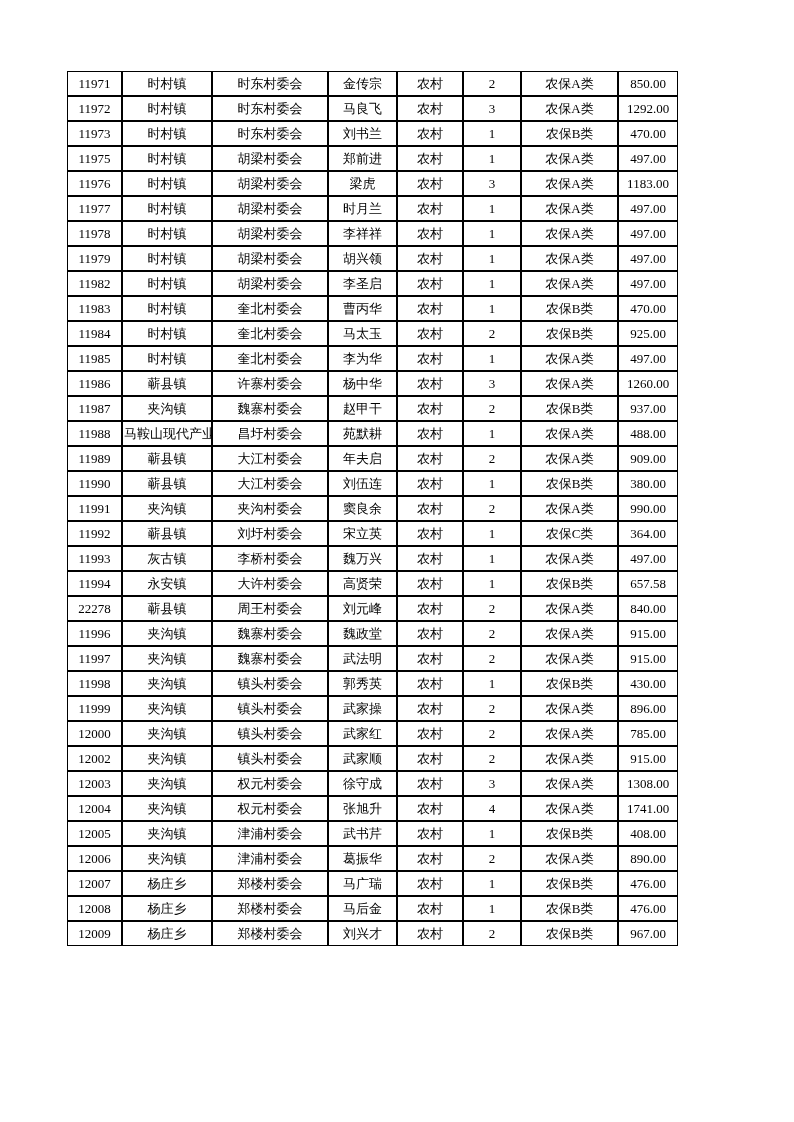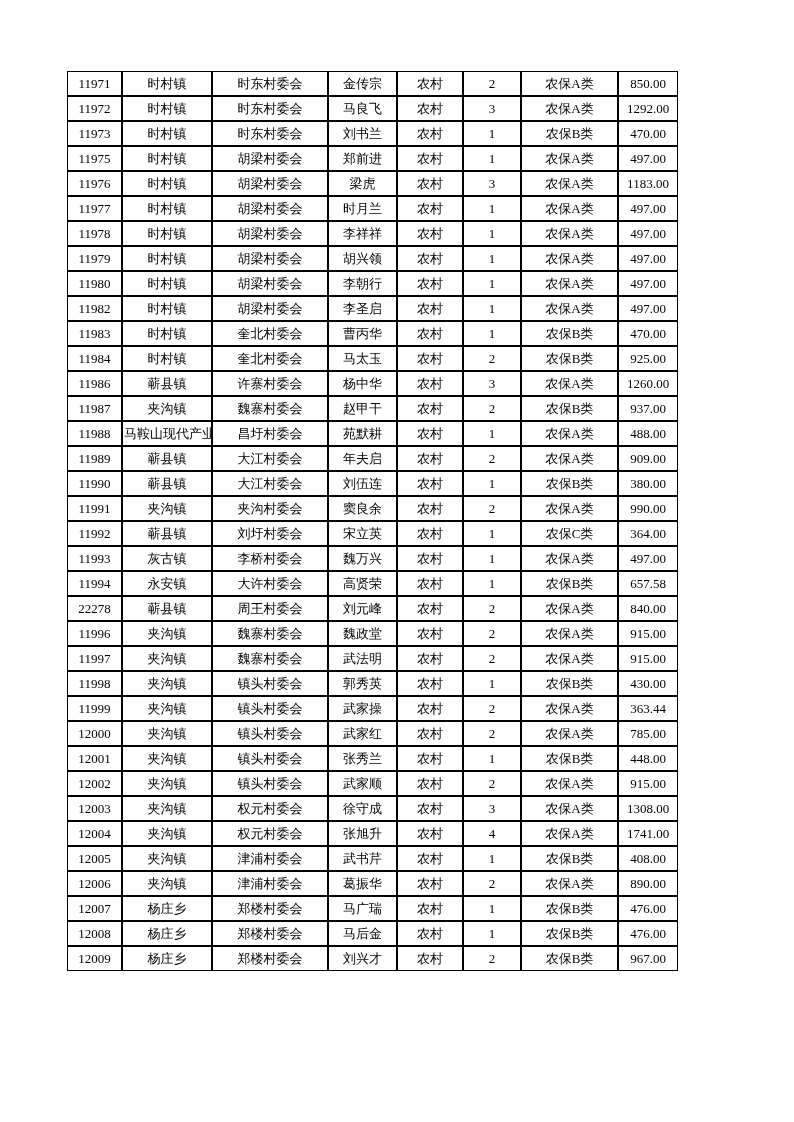--- a/index.html
+++ b/index.html
@@ -135,30 +135,20 @@
           <td>11979</td>
           <td>时村镇</td>
           <td>胡梁村委会</td>
           <td>胡兴领</td>
           <td>农村</td>
           <td>1</td>
           <td>农保A类</td>
           <td>497.00</td>
         </tr>
         <tr>
-          <td>11980</td>
-          <td>时村镇</td>
-          <td>胡梁村委会</td>
-          <td>李朝行</td>
-          <td>农村</td>
-          <td>1</td>
-          <td>农保A类</td>
-          <td>497.00</td>
-        </tr>
-        <tr>
           <td>11982</td>
           <td>时村镇</td>
           <td>胡梁村委会</td>
           <td>李圣启</td>
           <td>农村</td>
           <td>1</td>
           <td>农保A类</td>
           <td>497.00</td>
         </tr>
         <tr>
@@ -173,20 +163,30 @@
         </tr>
         <tr>
           <td>11984</td>
           <td>时村镇</td>
           <td>奎北村委会</td>
           <td>马太玉</td>
           <td>农村</td>
           <td>2</td>
           <td>农保B类</td>
           <td>925.00</td>
+        </tr>
+        <tr>
+          <td>11985</td>
+          <td>时村镇</td>
+          <td>奎北村委会</td>
+          <td>李为华</td>
+          <td>农村</td>
+          <td>1</td>
+          <td>农保A类</td>
+          <td>497.00</td>
         </tr>
         <tr>
           <td>11986</td>
           <td>蕲县镇</td>
           <td>许寨村委会</td>
           <td>杨中华</td>
           <td>农村</td>
           <td>3</td>
           <td>农保A类</td>
           <td>1260.00</td>
@@ -312,41 +312,31 @@
           <td>430.00</td>
         </tr>
         <tr>
           <td>11999</td>
           <td>夹沟镇</td>
           <td>镇头村委会</td>
           <td>武家操</td>
           <td>农村</td>
           <td>2</td>
           <td>农保A类</td>
-          <td>363.44</td>
+          <td>896.00</td>
         </tr>
         <tr>
           <td>12000</td>
           <td>夹沟镇</td>
           <td>镇头村委会</td>
           <td>武家红</td>
           <td>农村</td>
           <td>2</td>
           <td>农保A类</td>
           <td>785.00</td>
-        </tr>
-        <tr>
-          <td>12001</td>
-          <td>夹沟镇</td>
-          <td>镇头村委会</td>
-          <td>张秀兰</td>
-          <td>农村</td>
-          <td>1</td>
-          <td>农保B类</td>
-          <td>448.00</td>
         </tr>
         <tr>
           <td>12002</td>
           <td>夹沟镇</td>
           <td>镇头村委会</td>
           <td>武家顺</td>
           <td>农村</td>
           <td>2</td>
           <td>农保A类</td>
           <td>915.00</td>

